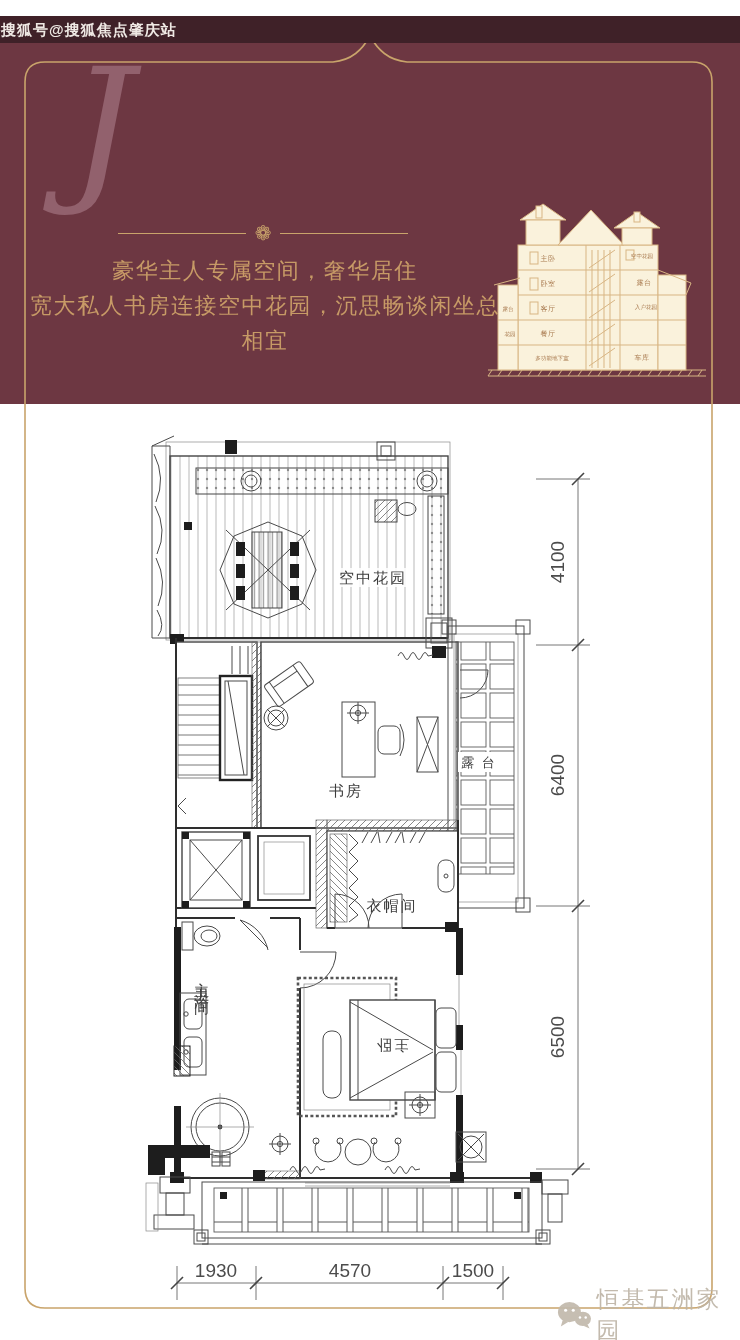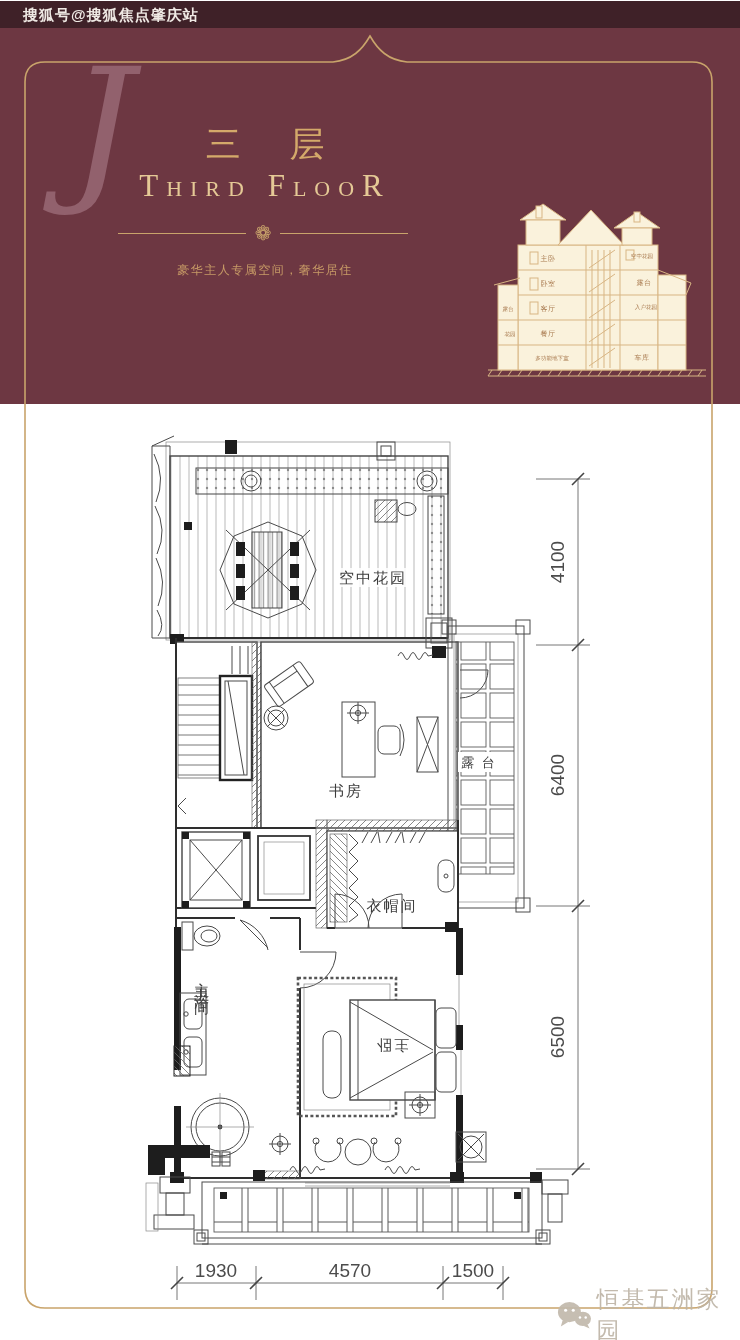--- a/index.html
+++ b/index.html
@@ -1,35 +1,35 @@
 <!DOCTYPE html>
 <html><head>
 <meta charset="utf-8">
 <style>
   html,body{margin:0;padding:0;background:#ffffff;}
   .stage{position:relative;width:740px;height:1340px;background:#ffffff;overflow:hidden;
          font-family:"Liberation Sans",sans-serif;}
   
-  .topbar{position:absolute;left:0;top:1px;width:740px;height:27px;background:#3f2128;
+  .topbar{position:absolute;left:0;top:16px;width:740px;height:27px;background:#3f2128;
           color:#efe9e4;font:600 15px/27px "Liberation Sans",sans-serif;letter-spacing:1px;
-          padding-left:23px;box-sizing:border-box;z-index:6;}
+          padding-left:1px;box-sizing:border-box;z-index:6;}
   
   .hero{position:absolute;left:0;top:27px;width:740px;height:377px;background:#6d3742;z-index:1;}
   .monogram{position:absolute;left:70px;top:20px;font:italic 160px/1 "DejaVu Serif",serif;
             color:#92616d;}
   .title-cn{position:absolute;left:55px;top:100px;width:420px;text-align:center;
             font:400 35px/1 "Liberation Serif",serif;color:#d4a96a;letter-spacing:20px;text-indent:20px;}
   .title-en{position:absolute;left:55px;top:143px;width:420px;text-align:center;
             font:400 31px/1 "Liberation Serif",serif;font-variant:small-caps;
             color:#e5c996;letter-spacing:8px;}
   .divider{position:absolute;left:118px;top:196px;width:290px;display:flex;align-items:center;gap:9px;color:#c9a46b;}
   .dline{flex:1;height:1px;background:#c9a46b;}
   .flower{font-size:20px;line-height:1;}
   .desc{position:absolute;left:28px;top:226px;width:474px;text-align:center;
-        font-size:12px;line-height:35px;color:#c79a66;letter-spacing:1.5px;}
+        font-size:22px;line-height:35px;color:#c79a66;letter-spacing:1.5px;}
   .section-art{position:absolute;left:486px;top:163px;}
   
   .frame{position:absolute;left:0;top:0;z-index:5;pointer-events:none;}
   
   .plan{position:absolute;left:140px;top:430px;z-index:2;}
   .ln{fill:none;stroke:#4a4a4a;stroke-width:1;}
   .lt{fill:none;stroke:#8a8a8a;stroke-width:.7;}
   .w2{fill:none;stroke:#2e2e2e;stroke-width:2;}
   .blk{fill:#1d1d1d;stroke:none;}
   .lbl{font:15px "Liberation Sans",sans-serif;fill:#3c3c3c;letter-spacing:2px;}
@@ -50,29 +50,28 @@
 <body>
 
 <div class="stage">
 
   <div class="topbar">
     <span>搜狐号@搜狐焦点肇庆站</span>
   </div>
 
   <div class="hero">
     <span class="monogram">J</span>
-    <div class="title-cn">三 层</div>
-    <div class="title-en">Third FlooR</div>
     <div class="divider">
       <span class="dline"></span>
       <span class="flower">❁</span>
       <span class="dline"></span>
     </div>
     <div class="desc">
       <div>豪华主人专属空间，奢华居住</div>
+      <div>宽大私人书房连接空中花园，沉思畅谈闲坐总相宜</div>
     </div>
 
     <svg class="section-art" width="222" height="196" viewBox="0 0 222 196">
       <g>
 
         <path class="g1" d="M2,180 H220 M2,186 H220"></path>
         <path class="g1" d="M6,180 l-4,6 M16,180 l-4,6 M26,180 l-4,6 M36,180 l-4,6 M46,180 l-4,6 M56,180 l-4,6 M66,180 l-4,6 M76,180 l-4,6 M86,180 l-4,6 M96,180 l-4,6 M106,180 l-4,6 M116,180 l-4,6 M126,180 l-4,6 M136,180 l-4,6 M146,180 l-4,6 M156,180 l-4,6 M166,180 l-4,6 M176,180 l-4,6 M186,180 l-4,6 M196,180 l-4,6 M206,180 l-4,6 M216,180 l-4,6"></path>
 
         <rect class="gf" x="32" y="55" width="140" height="125"></rect>
         <path class="g1" d="M32,80 H172 M32,105 H172 M32,130 H172 M32,155 H172"></path>

